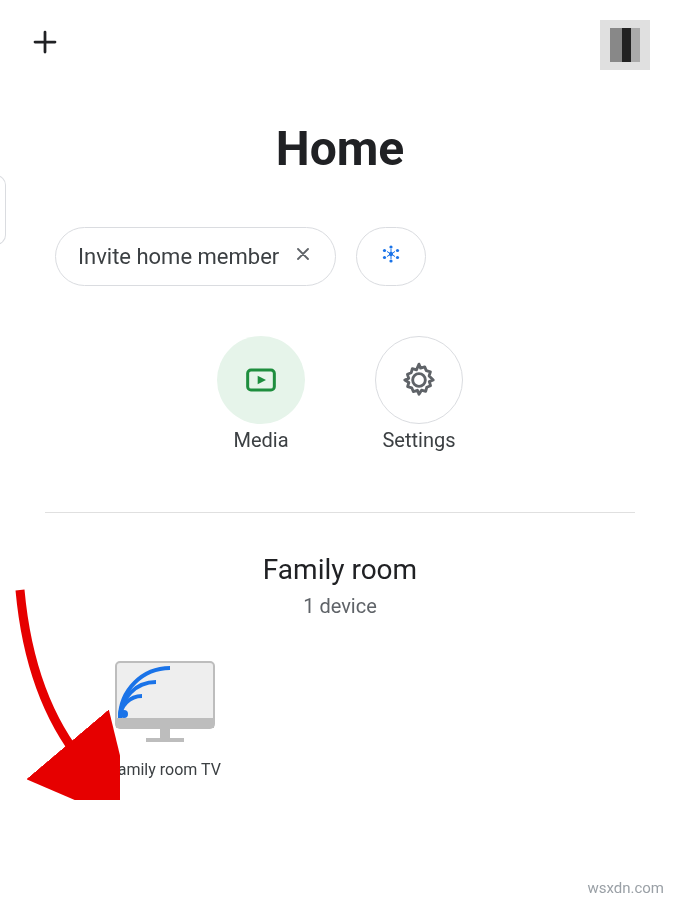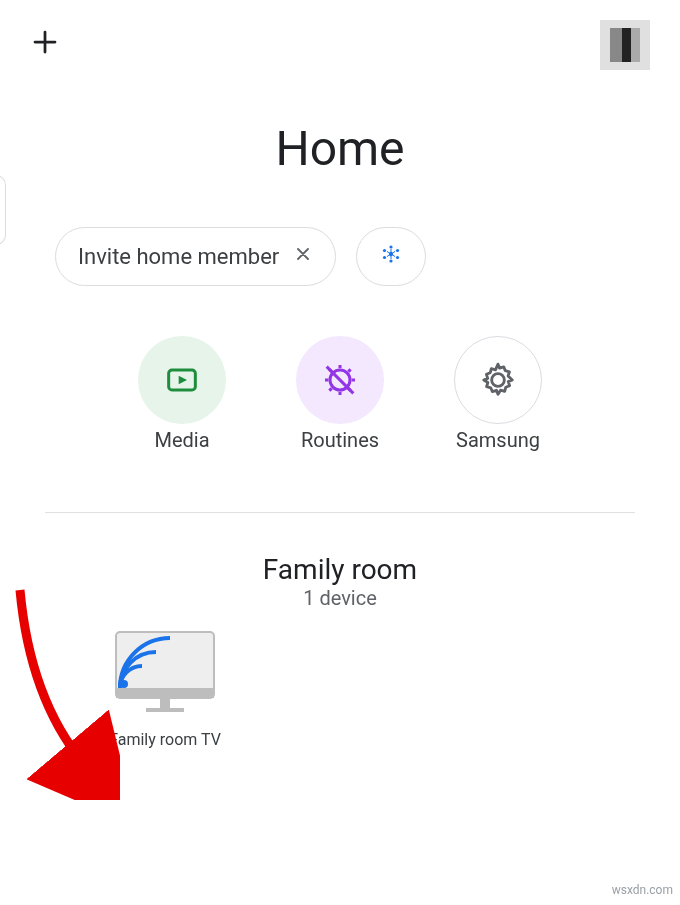--- a/index.html
+++ b/index.html
@@ -38,21 +38,21 @@
       position: absolute;
       top: 8px;
       left: 10px;
       width: 30px;
       height: 34px;
       background: linear-gradient(to right, #888 0%, #888 40%, #222 40%, #222 70%, #aaa 70%);
     }
     .title {
       text-align: center;
       font-size: 48px;
-      font-weight: 400;
+      font-weight: 700;
       color: #202124;
       margin-top: 40px;
       margin-bottom: 50px;
     }
     .chips-row {
       display: flex;
       gap: 20px;
       padding: 0 55px;
       margin-bottom: 50px;
       overflow: hidden;
@@ -107,26 +107,27 @@
     .divider {
       height: 1px;
       background: #e0e0e0;
       margin: 0 45px 40px 45px;
     }
     .room-title {
       text-align: center;
       font-size: 28px;
       font-weight: 400;
       color: #202124;
+      margin-bottom: 8px;
     }
     .room-sub {
       text-align: center;
       font-size: 20px;
       color: #5f6368;
-      margin-bottom: 18px;
+      margin-bottom: 40px;
     }
     .device {
       display: flex;
       flex-direction: column;
       align-items: center;
       width: 200px;
       margin-left: 65px;
       cursor: pointer;
     }
     .device-icon-wrap {
@@ -141,22 +142,22 @@
     }
     .arrow-annotation {
       position: absolute;
       left: 0px;
       top: 580px;
       pointer-events: none;
     }
     .watermark {
       position: absolute;
       bottom: 8px;
-      right: 7px;
-      font-size: 12px;
+      right: 16px;
+      font-size: 15px;
       color: #9aa0a6;
     }
     .edge-tab {
       position: absolute;
       left: -4px;
       top: 175px;
       width: 10px;
       height: 70px;
       border: 1px solid #dadce0;
       border-left: none;
@@ -209,37 +210,27 @@
   <div class="shortcut">
     <div class="shortcut-circle circle-media">
       <svg width="40" height="40" viewBox="0 0 24 24">
         <rect x="4" y="6" width="16" height="12" rx="2" stroke="#1e8e3e" stroke-width="1.8" fill="none"></rect>
         <path d="M10 9.5v5l5-2.5z" fill="#1e8e3e"></path>
       </svg>
     </div>
     <span class="shortcut-label">Media</span>
   </div>
   <div class="shortcut">
-    <div class="shortcut-circle circle-routines">
-      <svg width="40" height="40" viewBox="0 0 24 24">
-        <circle cx="12" cy="12" r="6" stroke="#9334e6" stroke-width="1.8" fill="none"></circle>
-        <path d="M12 3v2M12 19v2M3 12h2M19 12h2M5.6 5.6l1.4 1.4M17 17l1.4 1.4M18.4 5.6L17 7M7 17l-1.4 1.4" stroke="#9334e6" stroke-width="1.8"></path>
-        <path d="M4 4l16 16" stroke="#9334e6" stroke-width="1.8"></path>
-      </svg>
-    </div>
-    <span class="shortcut-label">Routines</span>
-  </div>
-  <div class="shortcut">
     <div class="shortcut-circle circle-settings">
       <svg width="38" height="38" viewBox="0 0 24 24">
         <path d="M12 8a4 4 0 100 8 4 4 0 000-8z" stroke="#5f6368" stroke-width="1.8" fill="none"></path>
         <path d="M12 2l1 2.5 2.6-.8 1 2.4 2.6.7-.8 2.6L21 12l-2.5 1 .8 2.6-2.4 1-.7 2.6-2.6-.8L12 21l-1-2.5-2.6.8-1-2.4-2.6-.7.8-2.6L3 12l2.5-1-.8-2.6 2.4-1 .7-2.6 2.6.8z" stroke="#5f6368" stroke-width="1.8" fill="none" stroke-linejoin="round"></path>
       </svg>
     </div>
-    <span class="shortcut-label">Samsung</span>
+    <span class="shortcut-label">Settings</span>
   </div>
 </div>
 
 <div class="divider"></div>
 
 <div class="room-title">Family room</div>
 <div class="room-sub">1 device</div>
 
 <div class="device">
   <div class="device-icon-wrap">

